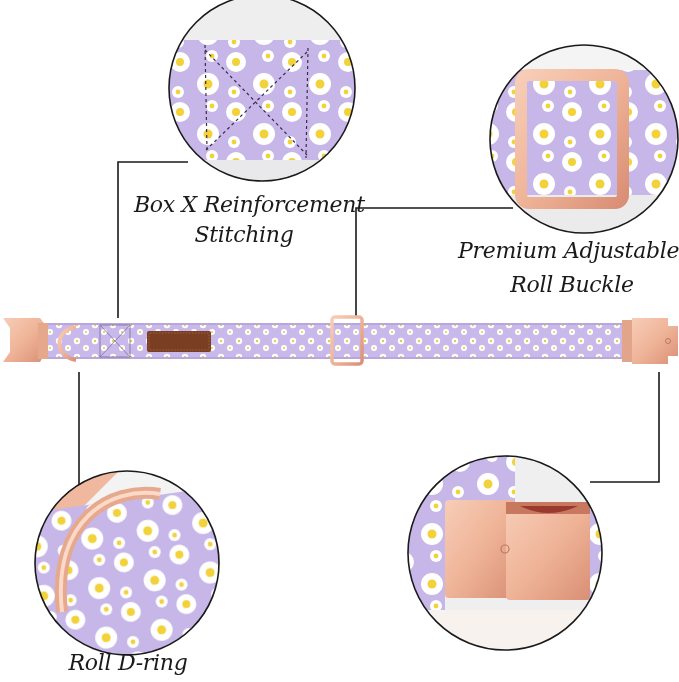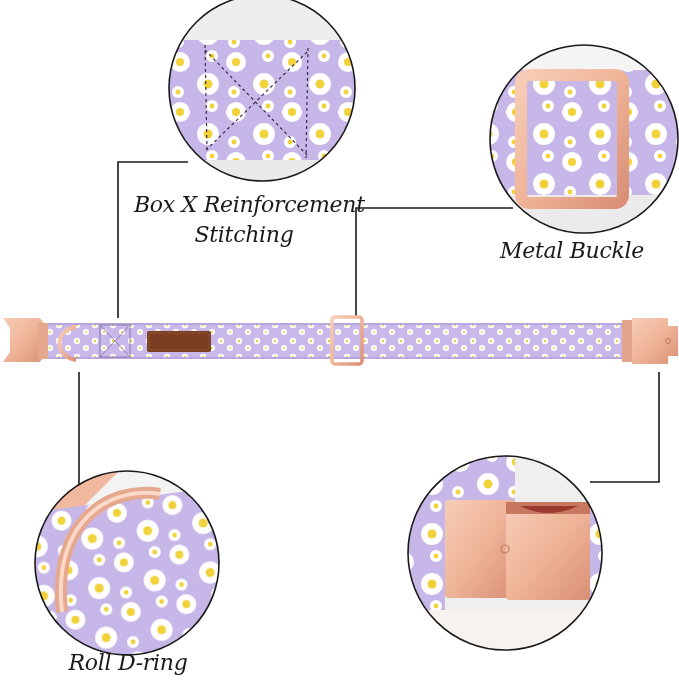--- a/index.html
+++ b/index.html
@@ -147,21 +147,22 @@
     </g>
     <circle cx="505" cy="553" r="97" fill="none" stroke="#1a1a1a" stroke-width="1.6"></circle>
   </svg>
 
   <div class="caption" style="left:134px; top:190px; width:220px;">
     <div>Box X Reinforcement</div>
     <div>Stitching</div>
   </div>
 
   <div class="caption" style="left:458px; top:234px; width:220px; line-height:34px;">
-    <div style="padding-left:8px;">Metal Buckle</div>
+    <div>Premium Adjustable</div>
+    <div style="padding-left:8px;">Roll Buckle</div>
   </div>
 
   <div class="caption" style="left:48px; top:648px; width:160px;">
     <div>Roll D-ring</div>
   </div>
 
 
 </div>
 
 </body></html>

